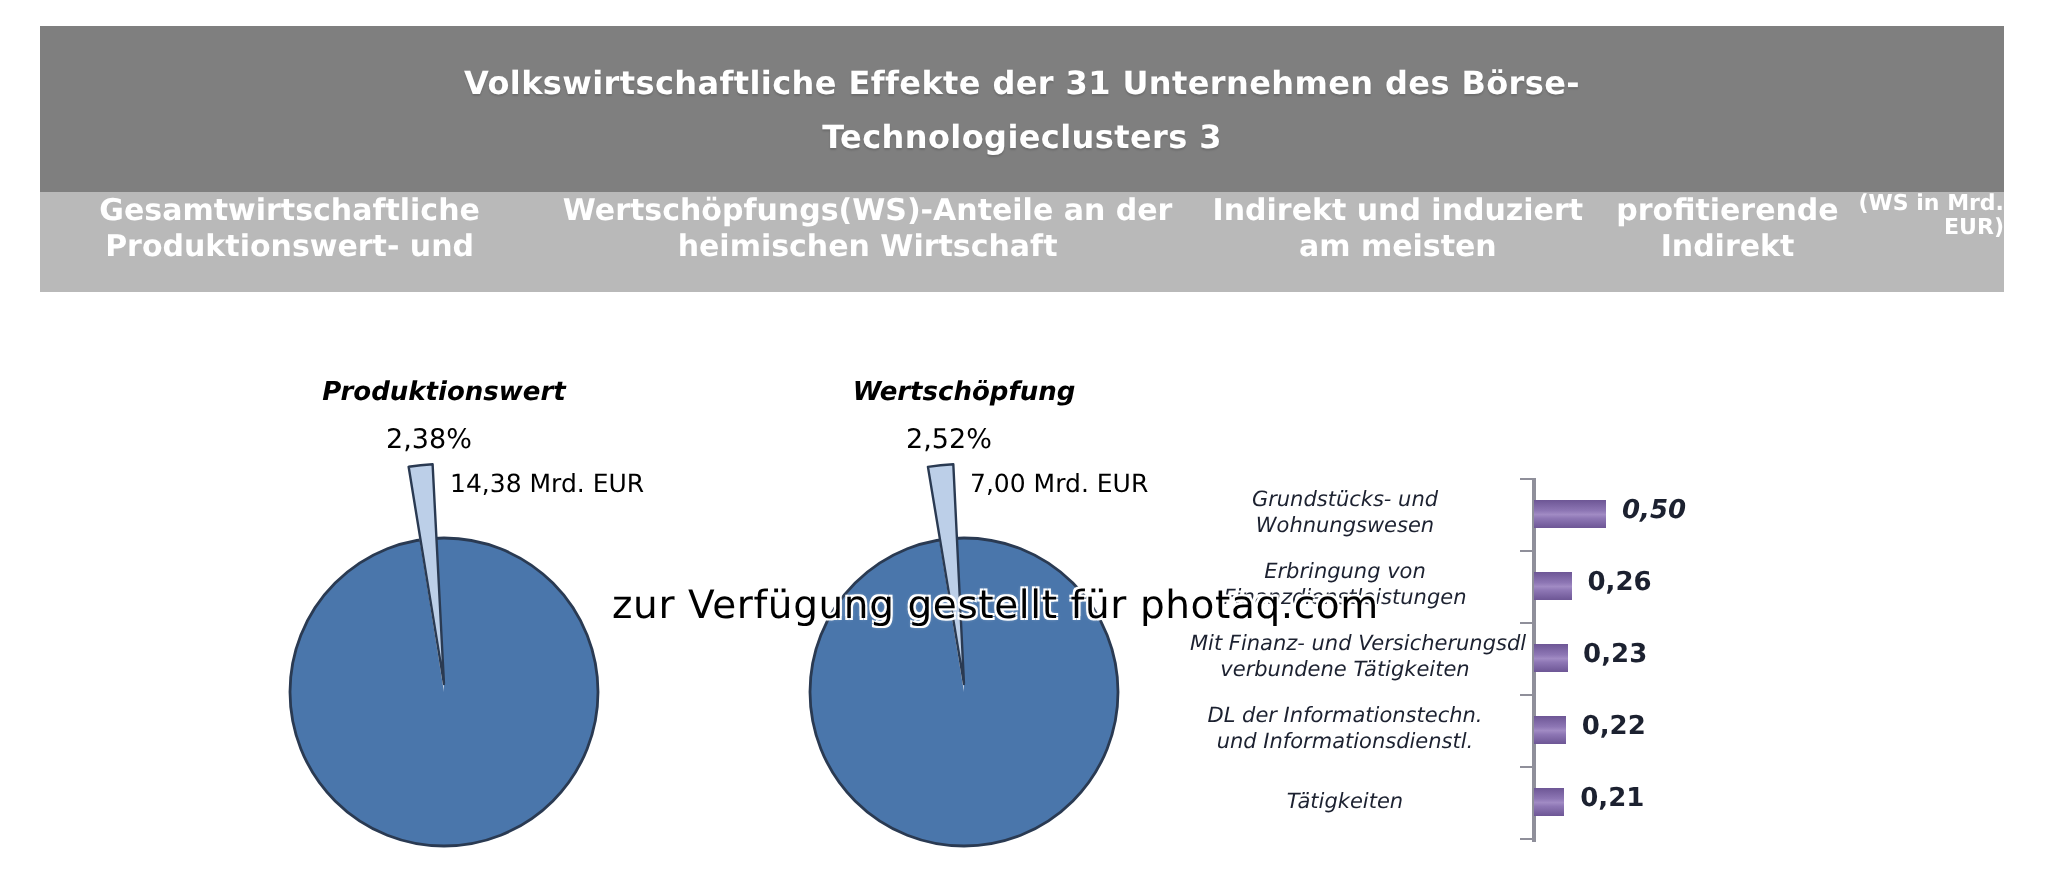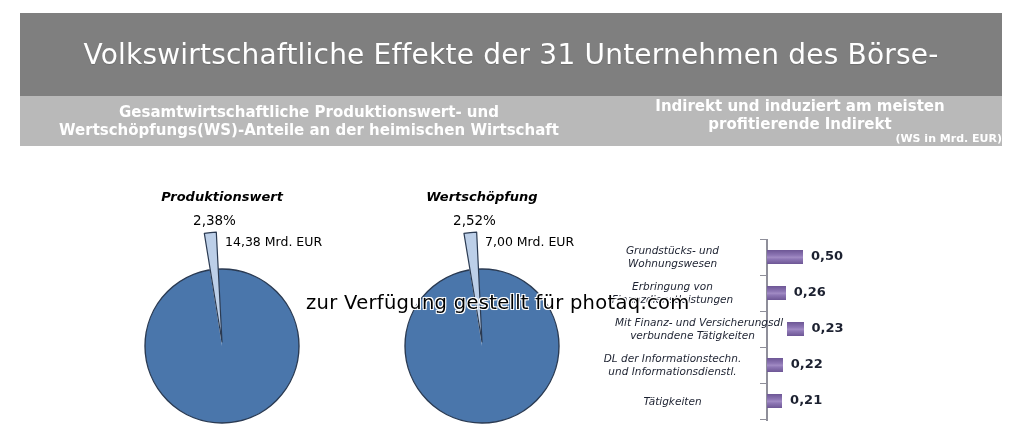--- a/index.html
+++ b/index.html
@@ -11,25 +11,25 @@
     --text-dark:#1c2130;
     --axis:#8f8f9a;
   }
   *{margin:0;padding:0;box-sizing:border-box;}
   body{background:#fff;font-family:"DejaVu Sans",sans-serif;}
   .canvas{position:relative;width:1024px;height:446px;background:#fff;overflow:hidden;}
 
   
   .header-band{position:absolute;left:20px;top:13px;width:982px;height:83px;
     background:var(--header-bg);display:flex;flex-direction:column;justify-content:center;}
-  .header-band .line{color:#fff;font-weight:normal;font-size:28px;text-align:center;line-height:27px;
+  .header-band .line{color:#fff;font-weight:bold;font-size:16px;text-align:center;line-height:27px;
     letter-spacing:.2px;text-shadow:0 1px 1px rgba(0,0,0,.15);}
   .subheader-band{position:absolute;left:20px;top:96px;width:982px;height:50px;
     background:var(--subheader-bg);display:flex;}
-  .subcol{display:flex;flex-direction:column;justify-content:center;}
+  .subcol{display:flex;justify-content:center;}
   .subcol.left{width:578px;}
   .subcol.right{width:404px;}
   .subcol .line{color:#fff;font-weight:bold;font-size:15px;line-height:18px;text-align:center;}
   .subcol .note{color:#fff;font-weight:bold;font-size:11px;line-height:12px;text-align:right;}
 
   
   .pie-wrap{position:absolute;width:250px;height:270px;}
   .pie-wrap.p1{left:97px;top:188px;}
   .pie-wrap.p2{left:357px;top:188px;}
   .pie-title{position:absolute;top:1px;left:0;width:100%;text-align:center;
@@ -58,20 +58,21 @@
     white-space:nowrap;letter-spacing:.3px;
     text-shadow:-1px -1px 0 #fff,1px -1px 0 #fff,-1px 1px 0 #fff,1px 1px 0 #fff,0 0 2px #fff;}
 </style>
 </head>
 <body>
 
 <div class="canvas">
 
   <div class="header-band">
     <div class="line">Volkswirtschaftliche Effekte der 31 Unternehmen des Börse-</div>
+    <div class="line">Technologieclusters 3</div>
   </div>
 
   <div class="subheader-band">
     <div class="subcol left">
       <div class="line">Gesamtwirtschaftliche Produktionswert- und</div>
       <div class="line">Wertschöpfungs(WS)-Anteile an der heimischen Wirtschaft</div>
     </div>
     <div class="subcol right">
       <div class="line">Indirekt und induziert am meisten</div>
       <div class="line">profitierende Indirekt</div>
@@ -103,31 +104,31 @@
 
   <div class="bar-chart">
     <div class="bc-axis"></div>
     <div id="bar-rows">
         <div class="bc-row" style="top: 13px;">
           <div class="bc-label">
             <div>Grundstücks- und</div>
             <div>Wohnungswesen</div>
           </div>
           <div class="bc-bar" style="width: 36px;"></div>
-          <div class="bc-value" style="left: 216px;">0,50</div>
+          <div class="bc-value" style="left: 216px; font-style: italic;">0,50</div>
         </div>
         <div class="bc-row" style="top: 49px;">
           <div class="bc-label">
             <div>Erbringung von</div>
             <div>Finanzdienstleistungen</div>
           </div>
           <div class="bc-bar" style="width: 18.72px;"></div>
           <div class="bc-value" style="left: 198.72px;">0,26</div>
         </div>
-        <div class="bc-row" style="top: 85px; margin-left: 20px;">
+        <div class="bc-row" style="top: 85px;">
           <div class="bc-label">
             <div>Mit Finanz- und Versicherungsdl</div>
             <div>verbundene Tätigkeiten</div>
           </div>
           <div class="bc-bar" style="width: 16.56px;"></div>
           <div class="bc-value" style="left: 196.56px;">0,23</div>
         </div>
         <div class="bc-row" style="top: 121px;">
           <div class="bc-label">
             <div>DL der Informationstechn.</div>

